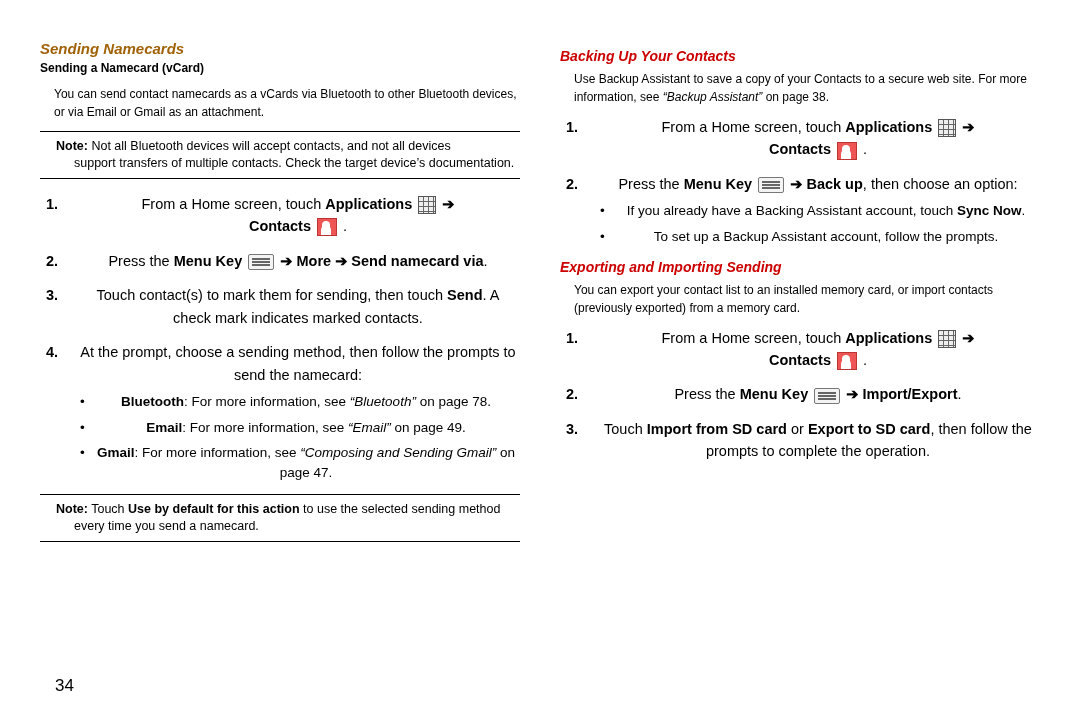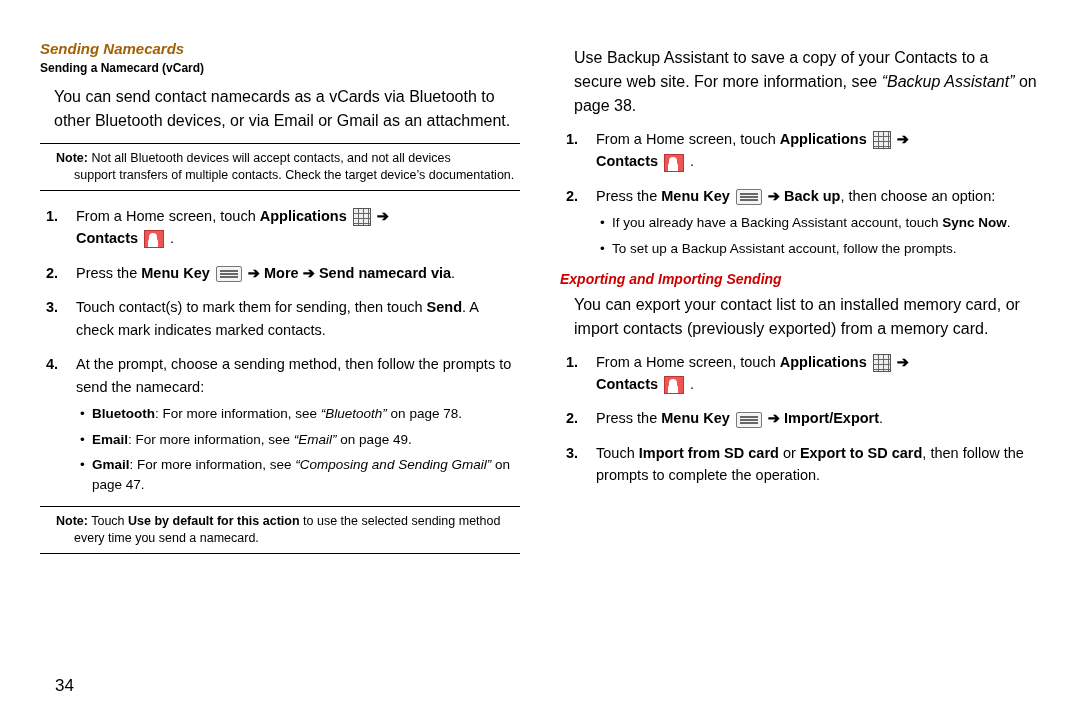--- a/index.html
+++ b/index.html
@@ -28,21 +28,21 @@
     font-size:14px;
     margin:8px 0 6px 0;
   }
   .h5{
     color:#000000;
     font-weight:bold;
     font-size:12px;
     margin:2px 0 10px 0;
   }
   .body{
-    font-size:16px;
+    font-size:12px;
     line-height:1.5;
     margin:4px 0 10px 0;
   }
   .note-box{
     border-top:1px solid #000;
     border-bottom:1px solid #000;
     padding:6px 0;
     margin:10px 0 14px 0;
     font-size:12.5px;
     line-height:1.35;
@@ -55,20 +55,21 @@
     margin:0;
     counter-reset:step;
   }
   ol.steps>li{
     counter-increment:step;
     position:relative;
     font-size:14.5px;
     line-height:1.55;
     margin:0 0 12px 0;
     padding-left:10px;
+    text-align:center;
   }
   ol.steps>li::before{
     content:counter(step)".";
     position:absolute;
     left:-20px;
     font-weight:bold;
   }
   ul.sub{
     list-style:none;
     padding:0 0 0 4px;
@@ -186,20 +187,21 @@
       </li>
     </ol>
 
     <div class="note-box">
       <span class="note-label">Note:</span><span> Touch </span><b>Use by default for this action</b><span> to use the selected sending method</span>
       <span class="note-body">every time you send a namecard.</span>
     </div>
   </div>
 
   <div class="col">
+    <div class="h4">Backing Up Your Contacts</div>
     <p class="body" style="padding-left:14px;margin-top:6px;">
       <span>Use Backup Assistant to save a copy of your Contacts to a secure web site. For more information, see </span><span class="ital">“Backup Assistant”</span><span> on page 38.</span>
     </p>
     <ol class="steps">
       <li>
         <span>From a Home screen, touch </span><b>Applications</b>
         <span class="icon icon-apps"></span>
         <span class="arrow"> ➔ </span><br>
         <b>Contacts</b>
         <span class="icon icon-contacts"></span><span> .</span>

